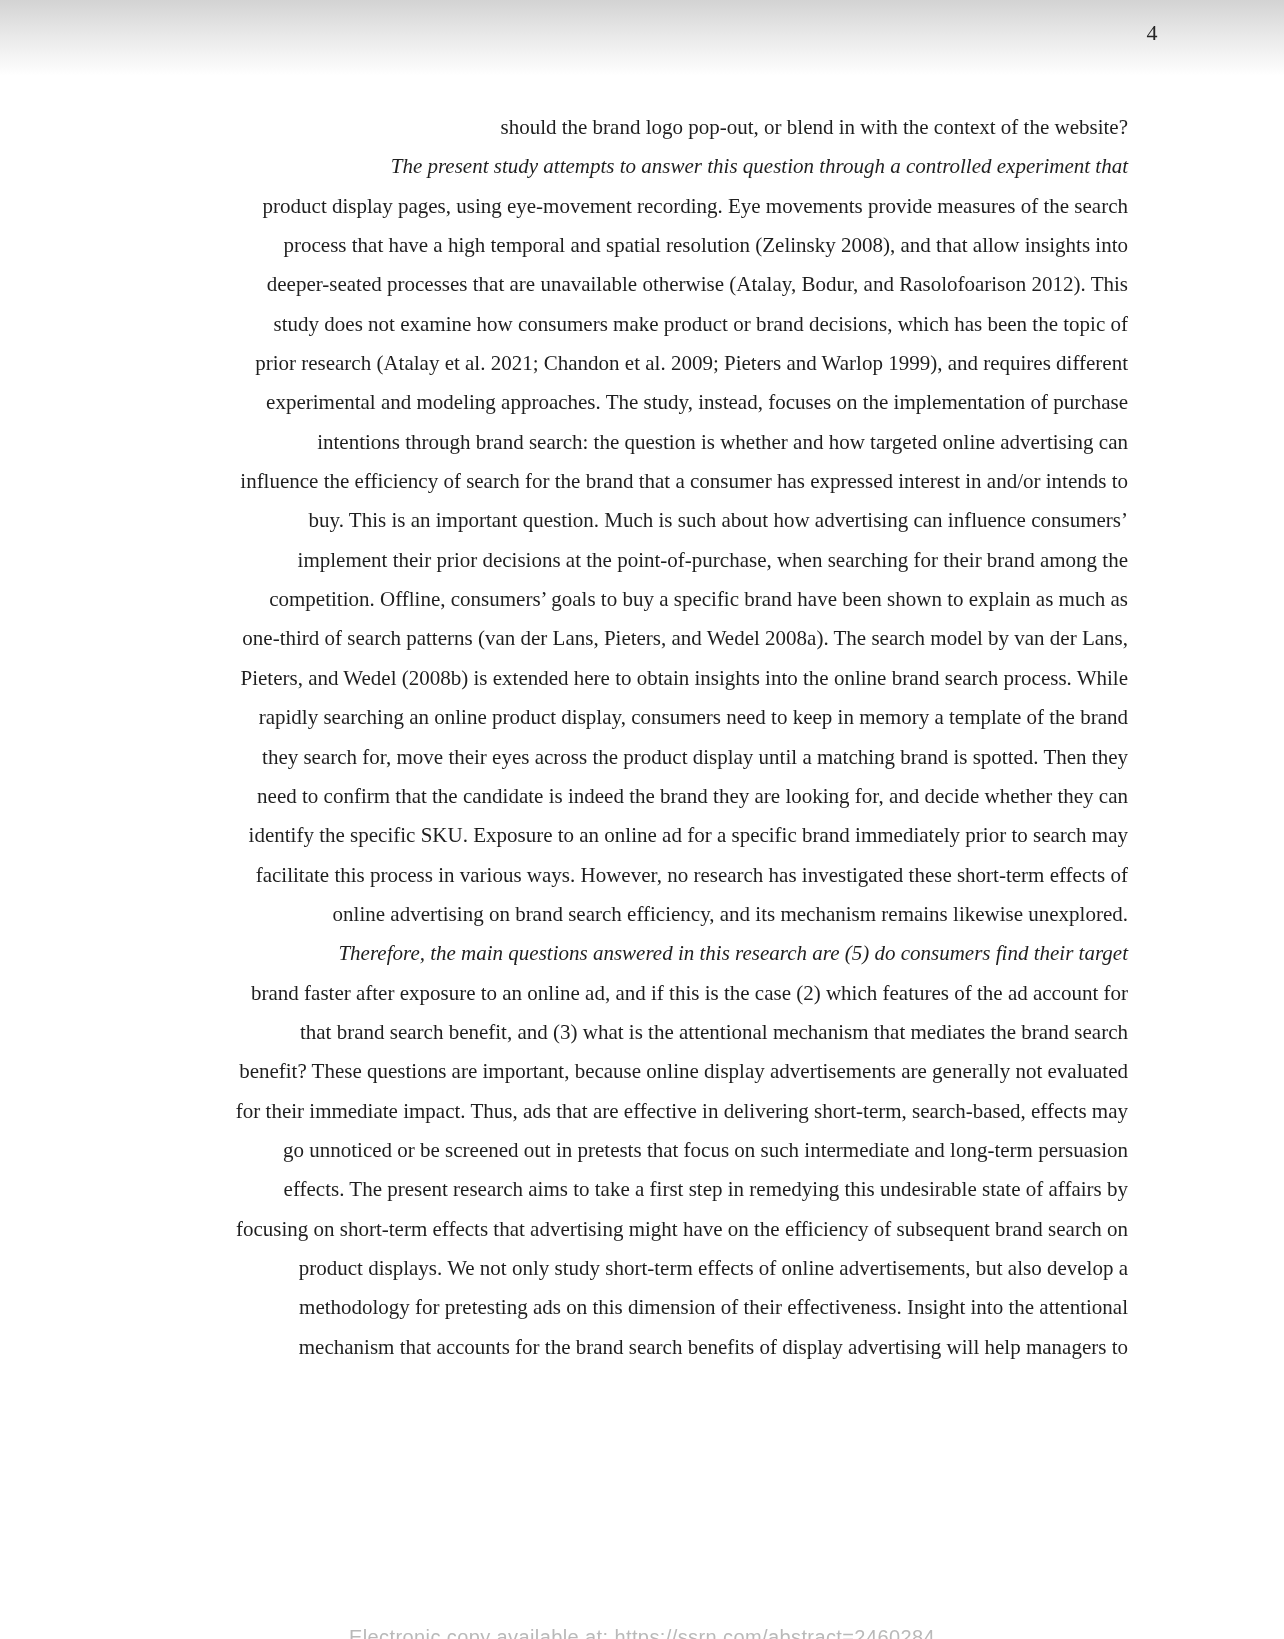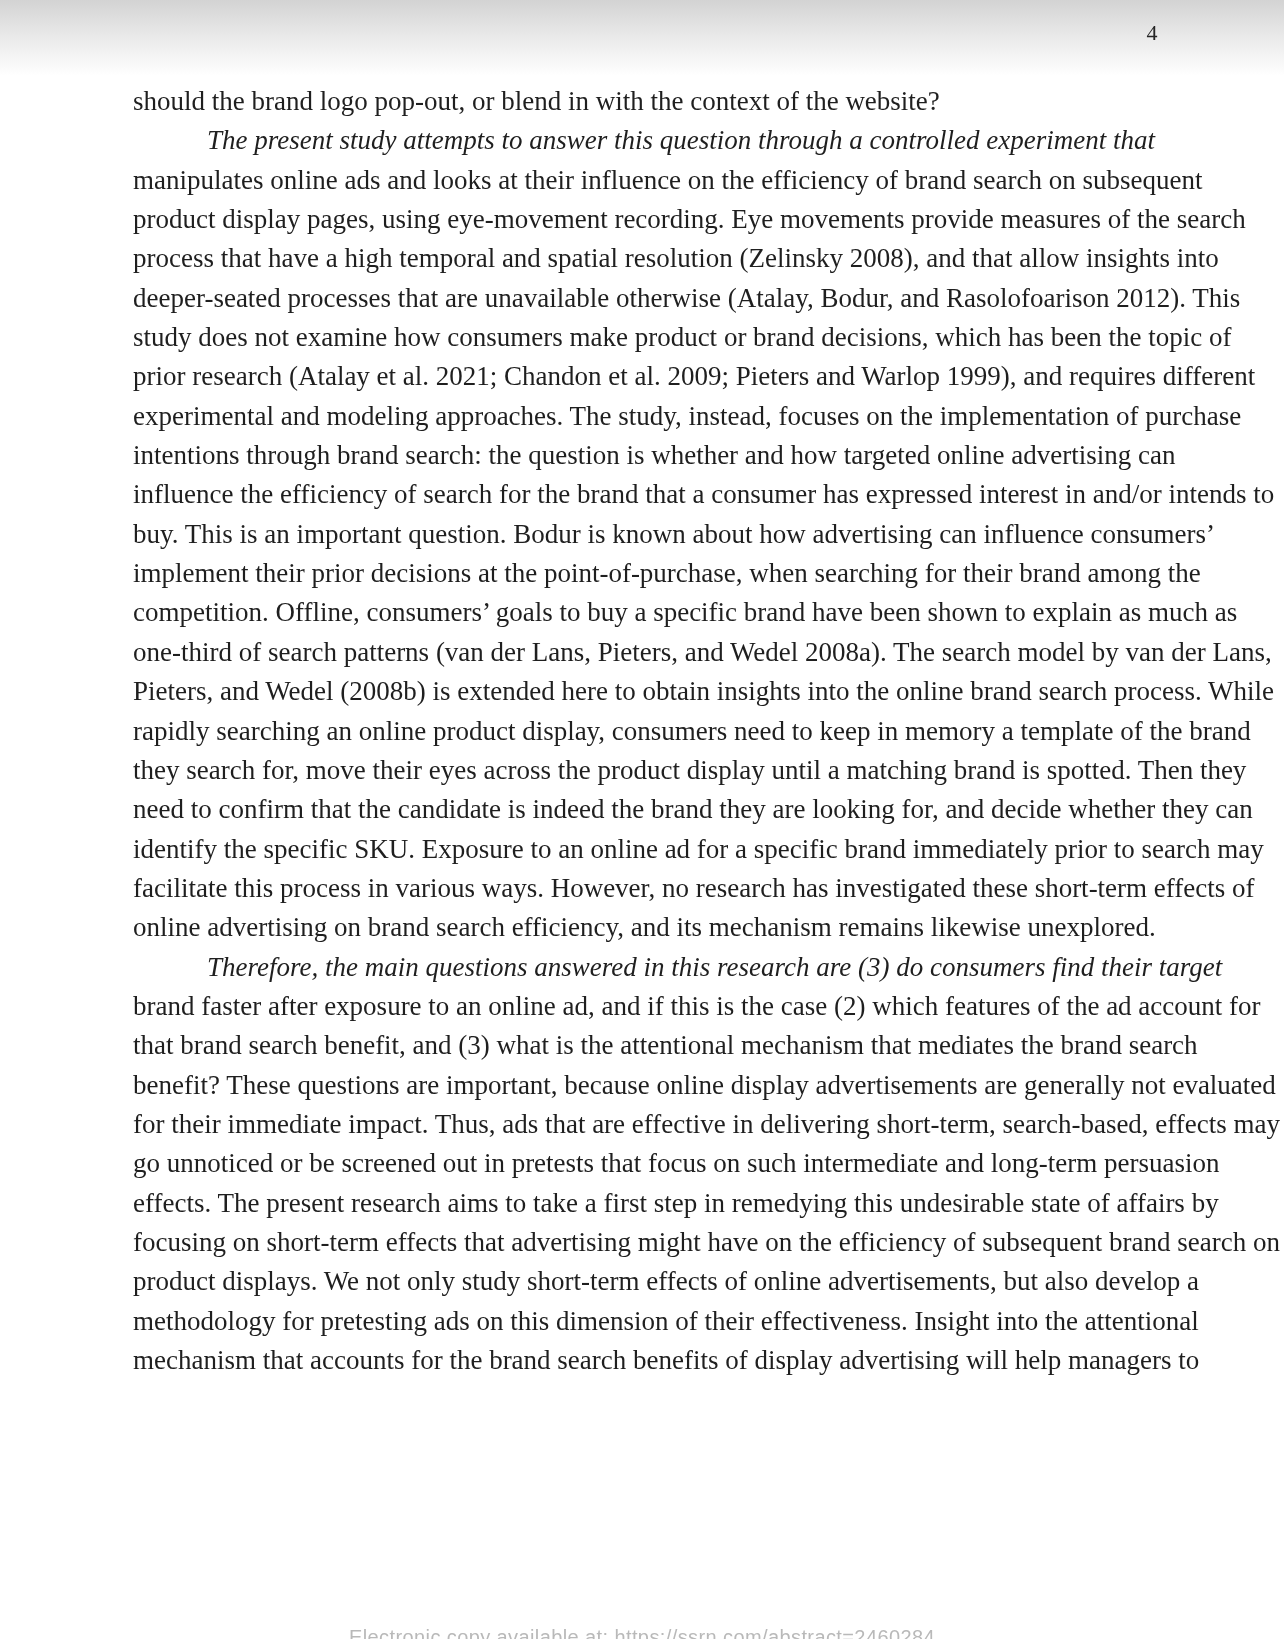--- a/index.html
+++ b/index.html
@@ -26,25 +26,26 @@
     position: absolute;
     top: 20px;
     left: 1104px;
     width: 96px;
     text-align: center;
     font-size: 22px;
     color: #252525;
   }
   .body-text {
     position: absolute;
-    top: 82px;
+    top: 108px;
     left: 133px;
     width: 995px;
-    font-size: 27px;
+    font-size: 21px;
     color: #1f1f1f;
+    text-align: right;
   }
   .line {
     height: 39.35px;
     line-height: 39.35px;
     white-space: nowrap;
   }
   .line.indent {
     padding-left: 74px;
     font-style: italic;
   }
@@ -65,41 +66,40 @@
 <body>
 
 <div class="page">
   <div class="top-gradient"></div>
 
   <div class="page-number">4</div>
 
   <div class="body-text">
     <div class="line">should the brand logo pop-out, or blend in with the context of the website?</div>
     <div class="line indent">The present study attempts to answer this question through a controlled experiment that</div>
-    <div class="line">manipulates online ads and looks at their influence on the efficiency of brand search on subsequent</div>
     <div class="line">product display pages, using eye-movement recording. Eye movements provide measures of the search</div>
     <div class="line">process that have a high temporal and spatial resolution (Zelinsky 2008), and that allow insights into</div>
     <div class="line">deeper-seated processes that are unavailable otherwise (Atalay, Bodur, and Rasolofoarison 2012). This</div>
     <div class="line">study does not examine how consumers make product or brand decisions, which has been the topic of</div>
     <div class="line">prior research (Atalay et al. 2021; Chandon et al. 2009; Pieters and Warlop 1999), and requires different</div>
     <div class="line">experimental and modeling approaches. The study, instead, focuses on the implementation of purchase</div>
     <div class="line">intentions through brand search: the question is whether and how targeted online advertising can</div>
     <div class="line">influence the efficiency of search for the brand that a consumer has expressed interest in and/or intends to</div>
-    <div class="line">buy. This is an important question. Bodur is known about how advertising can influence consumers’</div>
+    <div class="line">buy. This is an important question. Much is such about how advertising can influence consumers’</div>
     <div class="line">implement their prior decisions at the point-of-purchase, when searching for their brand among the</div>
     <div class="line">competition. Offline, consumers’ goals to buy a specific brand have been shown to explain as much as</div>
     <div class="line">one-third of search patterns (van der Lans, Pieters, and Wedel 2008a). The search model by van der Lans,</div>
     <div class="line">Pieters, and Wedel (2008b) is extended here to obtain insights into the online brand search process. While</div>
     <div class="line">rapidly searching an online product display, consumers need to keep in memory a template of the brand</div>
     <div class="line">they search for, move their eyes across the product display until a matching brand is spotted. Then they</div>
     <div class="line">need to confirm that the candidate is indeed the brand they are looking for, and decide whether they can</div>
     <div class="line">identify the specific SKU. Exposure to an online ad for a specific brand immediately prior to search may</div>
     <div class="line">facilitate this process in various ways. However, no research has investigated these short-term effects of</div>
     <div class="line">online advertising on brand search efficiency, and its mechanism remains likewise unexplored.</div>
-    <div class="line indent">Therefore, the main questions answered in this research are (3) do consumers find their target</div>
+    <div class="line indent">Therefore, the main questions answered in this research are (5) do consumers find their target</div>
     <div class="line">brand faster after exposure to an online ad, and if this is the case (2) which features of the ad account for</div>
     <div class="line">that brand search benefit, and (3) what is the attentional mechanism that mediates the brand search</div>
     <div class="line">benefit? These questions are important, because online display advertisements are generally not evaluated</div>
     <div class="line">for their immediate impact. Thus, ads that are effective in delivering short-term, search-based, effects may</div>
     <div class="line">go unnoticed or be screened out in pretests that focus on such intermediate and long-term persuasion</div>
     <div class="line">effects. The present research aims to take a first step in remedying this undesirable state of affairs by</div>
     <div class="line">focusing on short-term effects that advertising might have on the efficiency of subsequent brand search on</div>
     <div class="line">product displays. We not only study short-term effects of online advertisements, but also develop a</div>
     <div class="line">methodology for pretesting ads on this dimension of their effectiveness. Insight into the attentional</div>
     <div class="line">mechanism that accounts for the brand search benefits of display advertising will help managers to</div>

